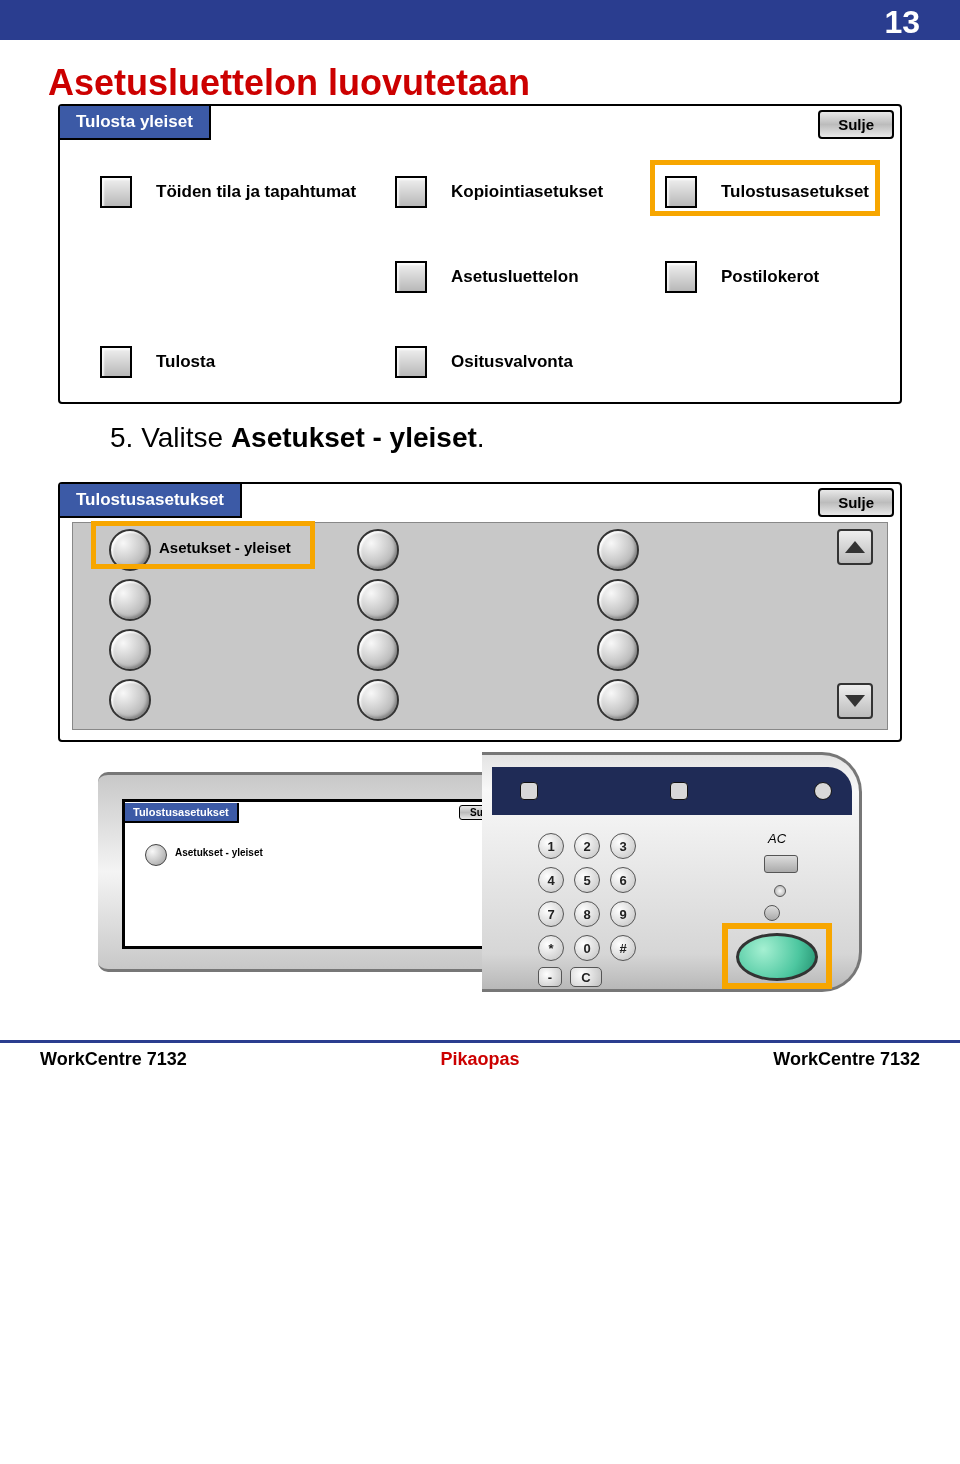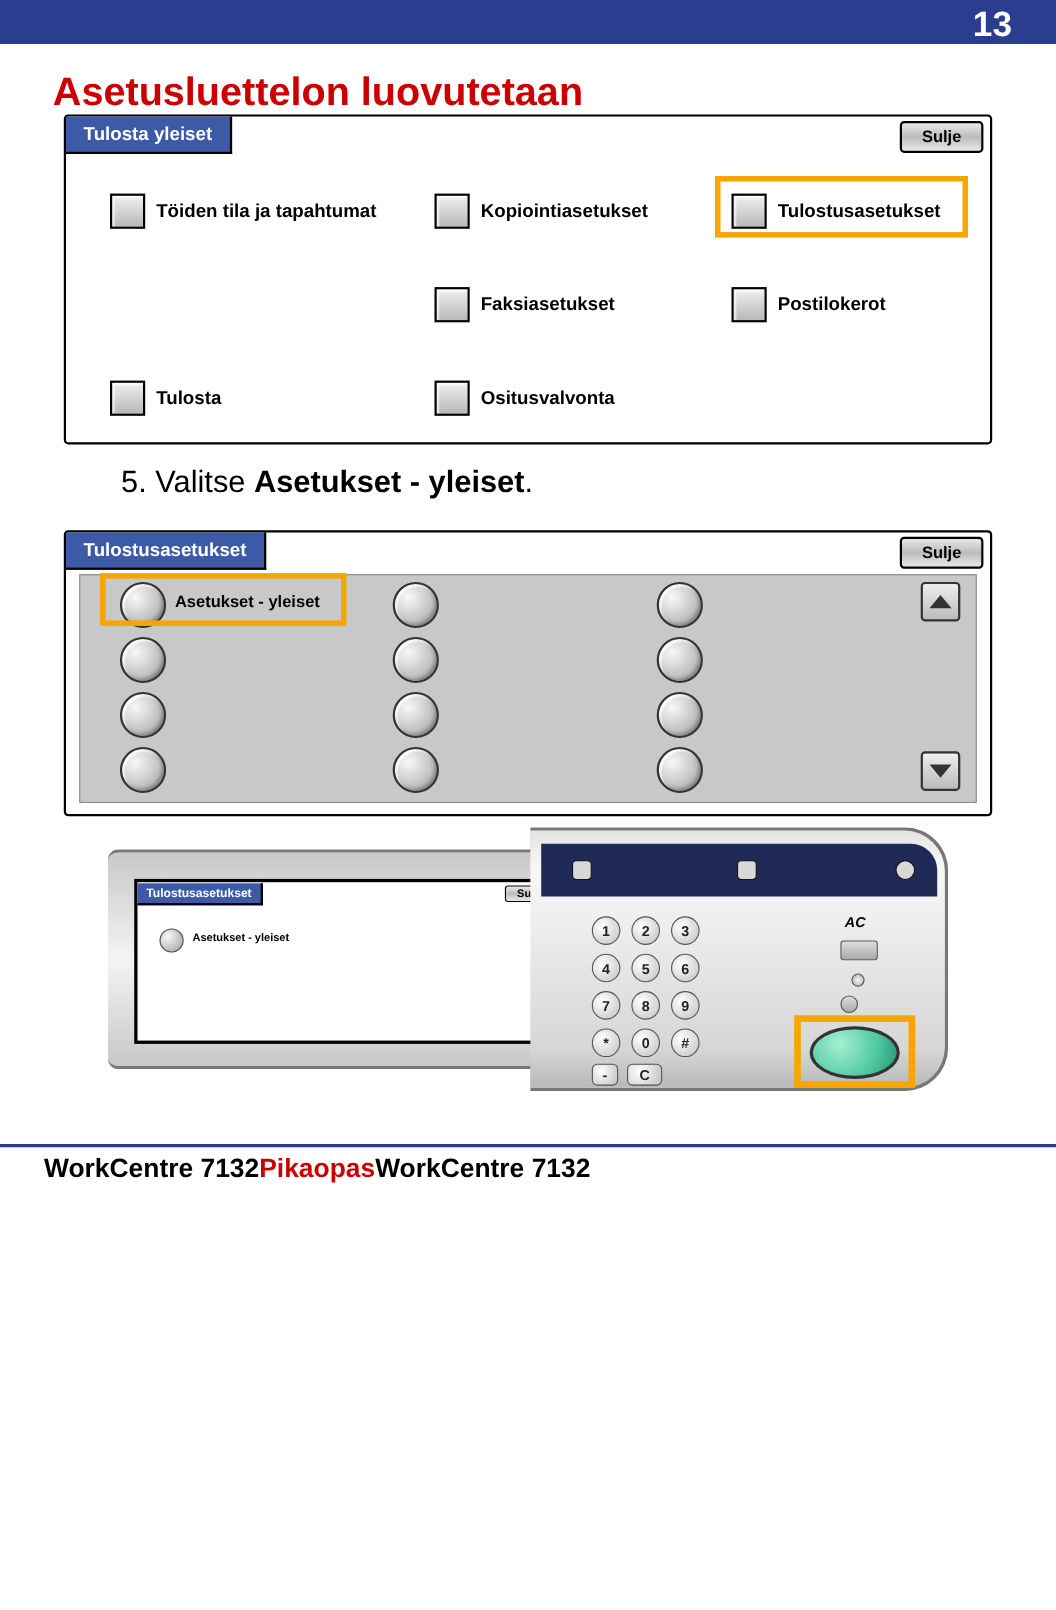--- a/index.html
+++ b/index.html
@@ -65,21 +65,21 @@
     font-size: 15px;
     padding: 4px 18px;
     border: 2px solid #000;
     border-radius: 4px;
     background: linear-gradient(#e8e8e8,#bcbcbc,#e8e8e8);
   }
   .opt {
     position: absolute;
     display: flex;
     align-items: center;
-    gap: 10px;
+    gap: 24px;
   }
   .opt .box {
     width: 32px; height: 32px;
     border: 2px solid #000;
     background: linear-gradient(#f0f0f0,#b8b8b8);
     box-shadow: inset 2px 2px 2px rgba(255,255,255,.8);
   }
   .opt .lbl { font-weight: bold; font-size: 17px; }
   .hl-rect {
     position: absolute;
@@ -247,24 +247,24 @@
     font-size: 28px;
     margin: 22px 0 0 110px;
   }
   .footer-sep {
     border: none;
     border-top: 3px solid #2a3d8f;
     margin: 28px 0 6px 0;
   }
   .footer {
     display: flex;
-    justify-content: flex-start;
+    justify-content: space-between;
     padding: 0 40px 0 40px;
     font-weight: bold;
-    font-size: 24px;
+    font-size: 18px;
   }
   .footer .mid { color: #cc0000; }
 </style>
 </head>
 <body>
 
 <div class="topbar"></div>
 <div class="pgnum">13</div>
 
 <div class="content">
@@ -284,21 +284,21 @@
         <div class="box"></div>
         <span class="lbl">Kopiointiasetukset</span>
       </div>
     <div class="opt" style="left:605px;top:70px">
         <div class="box"></div>
         <span class="lbl">Tulostusasetukset</span>
       </div>
 
     <div class="opt" style="left:335px;top:155px">
         <div class="box"></div>
-        <span class="lbl">Faksiasetukset</span>
+        <span class="lbl">Asetusluettelon</span>
       </div>
     <div class="opt" style="left:605px;top:155px">
         <div class="box"></div>
         <span class="lbl">Postilokerot</span>
       </div>
 
     <div class="opt" style="left:40px;top:240px">
         <div class="box"></div>
         <span class="lbl">Tulosta</span>
       </div>
@@ -368,21 +368,21 @@
       <div class="num" style="left:128px;top:112px">6</div>
       <div class="num" style="left:56px;top:146px">7</div>
       <div class="num" style="left:92px;top:146px">8</div>
       <div class="num" style="left:128px;top:146px">9</div>
       <div class="num" style="left:56px;top:180px">*</div>
       <div class="num" style="left:92px;top:180px">0</div>
       <div class="num" style="left:128px;top:180px">#</div>
       <div class="num" style="left:56px;top:212px;width:24px;height:20px;border-radius:5px;line-height:20px">-</div>
       <div class="num" style="left:88px;top:212px;width:32px;height:20px;border-radius:5px;line-height:20px">C</div>
 
-      <div style="position:absolute;left:286px;top:76px;font-size:13px;font-weight:bold;font-style:italic">AC</div>
+      <div style="position:absolute;left:286px;top:76px;font-size:13px;font-weight:normal;font-style:italic">AC</div>
       <div class="side-ctrl" style="left:282px;top:100px"></div>
       <div class="side-led" style="left:292px;top:130px"></div>
       <div class="side-ctrl" style="left:282px;top:150px;width:16px;height:16px;border-radius:50%"></div>
 
       <div class="go-btn" style="left:254px;top:178px"></div>
       <div class="go-hl" style="left:240px;top:168px;width:110px;height:66px"></div>
     </div>
   </div>
 
 

